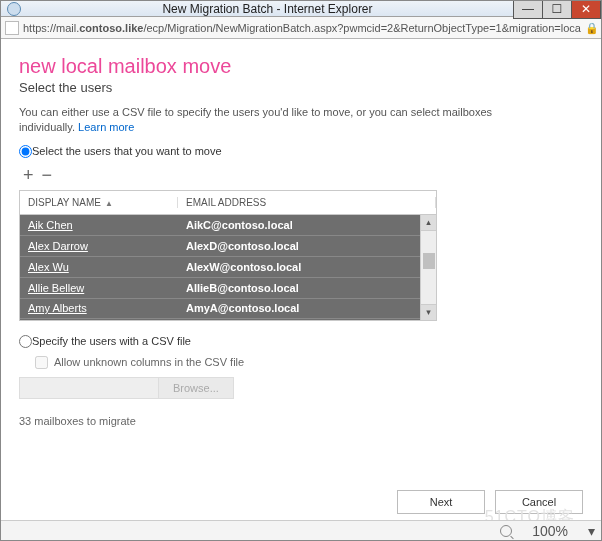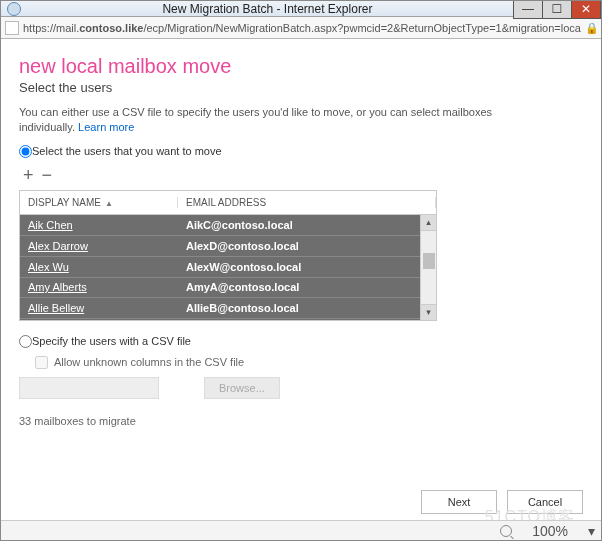--- a/index.html
+++ b/index.html
@@ -33,26 +33,26 @@
 .trow { height: 21px; display: flex; align-items: center; color: #fff; font-size: 11px; border-bottom: 1px solid #888; }
 .trow .c1 { width: 158px; padding-left: 8px; text-decoration: underline; }
 .trow .c2 { flex:1; padding-left: 8px; font-weight: 600; }
 .trow.cut { height: 20px; overflow: hidden; }
 .scrollbar { position: absolute; right: 0; top: 0; width: 16px; height: 100%; background: #eee; border-left: 1px solid #ccc; display: flex; flex-direction: column; align-items: center; }
 .sbtn { width: 100%; height: 16px; display:flex; align-items:center; justify-content:center; font-size:9px; color:#555; background:#ddd; border-bottom:1px solid #ccc;}
 .sbtn.bot { margin-top:auto; border-top:1px solid #ccc; border-bottom:none;}
 .sthumb { width: 12px; height: 16px; background: #c0c0c0; margin-top: 22px; }
 .csvsection { margin-top: 14px; }
 .chkrow { display:flex; align-items:center; gap:6px; font-size:11px; color:#666; margin: 8px 0 8px 16px; }
-.browseRow { display:flex; align-items:center; margin-left:0;gap:46px; }
+.browseRow { display:flex; align-items:center; margin-left:0; }
 .browseInput { width: 140px; height: 22px; background:#eee; border:1px solid #ddd; }
 .browseBtn { height:22px; padding:0 14px; background:#eaeaea; border:1px solid #ddd; color:#aaa; font-size:11px; margin-left:-1px;}
 .countline { font-size: 11px; color:#666; margin-top: 16px; }
 .footer { position: absolute; bottom: 26px; right: 18px; display: flex; gap: 10px; }
-.fbtn { width: 76px; height: 24px; border: 1px solid #bcbcbc; background: #fff; font-size: 11px; color: #333; cursor: pointer; }
+.fbtn { width: 88px; height: 24px; border: 1px solid #bcbcbc; background: #fff; font-size: 11px; color: #333; cursor: pointer; }
 .statusbar { position:absolute; bottom:0; left:0; right:0; height:20px; border-top:1px solid #ccc; background:#f4f4f4; display:flex; align-items:center; justify-content:flex-end; padding-right:6px; font-size:14px; color:#555; gap:20px;}
 .zoomicon { width:12px; height:12px; border:1px solid #888; border-radius:50%; position:relative;}
 .zoomicon:after { content:""; position:absolute; width:4px; height:1px; background:#888; bottom:-2px; right:-3px; transform:rotate(45deg);}
 .watermark { position:absolute; bottom:12px; right:26px; font-size:16px; color:#e2e2e2; letter-spacing:1px; pointer-events:none; font-weight:300;}
 </style>
 </head>
 <body>
 
 <div class="titlebar">
   <span class="favicon"></span>
@@ -105,27 +105,27 @@
           <span class="c2">AikC@contoso.local</span>
         </div>
       <div class="trow">
           <span class="c1">Alex Darrow</span>
           <span class="c2">AlexD@contoso.local</span>
         </div>
       <div class="trow">
           <span class="c1">Alex Wu</span>
           <span class="c2">AlexW@contoso.local</span>
         </div>
+      <div class="trow">
+          <span class="c1">Allie Bellew</span>
+          <span class="c2">AllieB@contoso.local</span>
+        </div>
       <div class="trow cut">
           <span class="c1">Amy Alberts</span>
           <span class="c2">AmyA@contoso.local</span>
-        </div>
-      <div class="trow">
-          <span class="c1">Allie Bellew</span>
-          <span class="c2">AllieB@contoso.local</span>
         </div>
       <div class="scrollbar">
         <div class="sbtn">▴</div>
         <div class="sthumb"></div>
         <div class="sbtn bot">▾</div>
       </div>
     </div>
   </div>
 
   <div class="csvsection">

